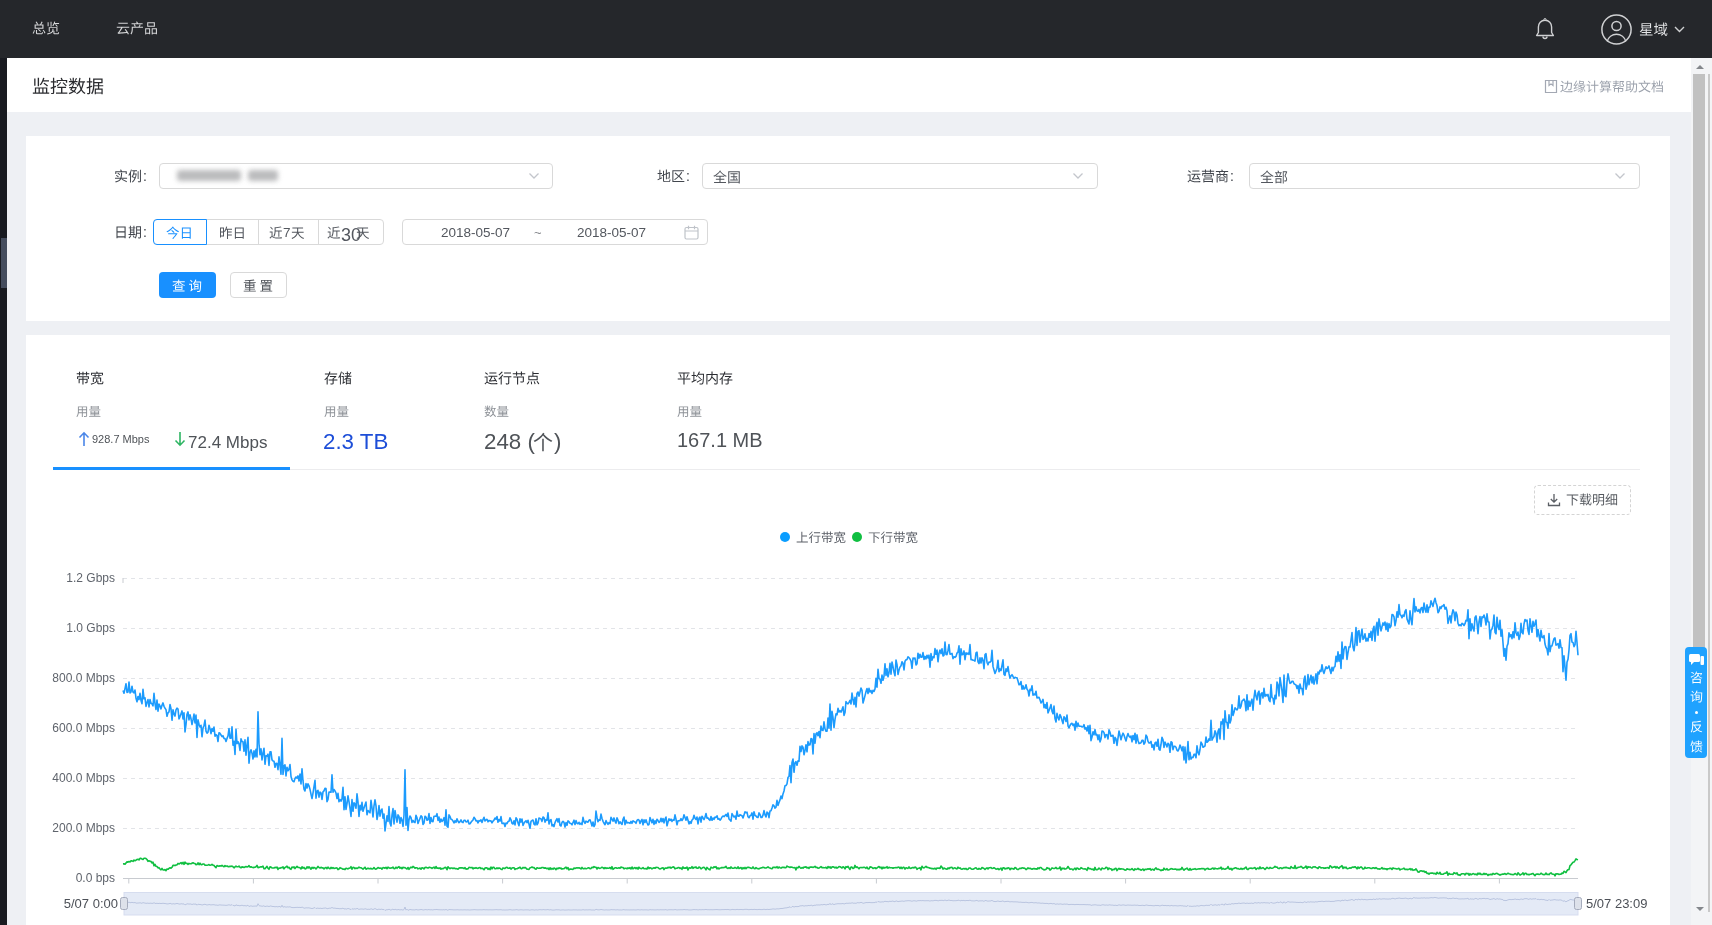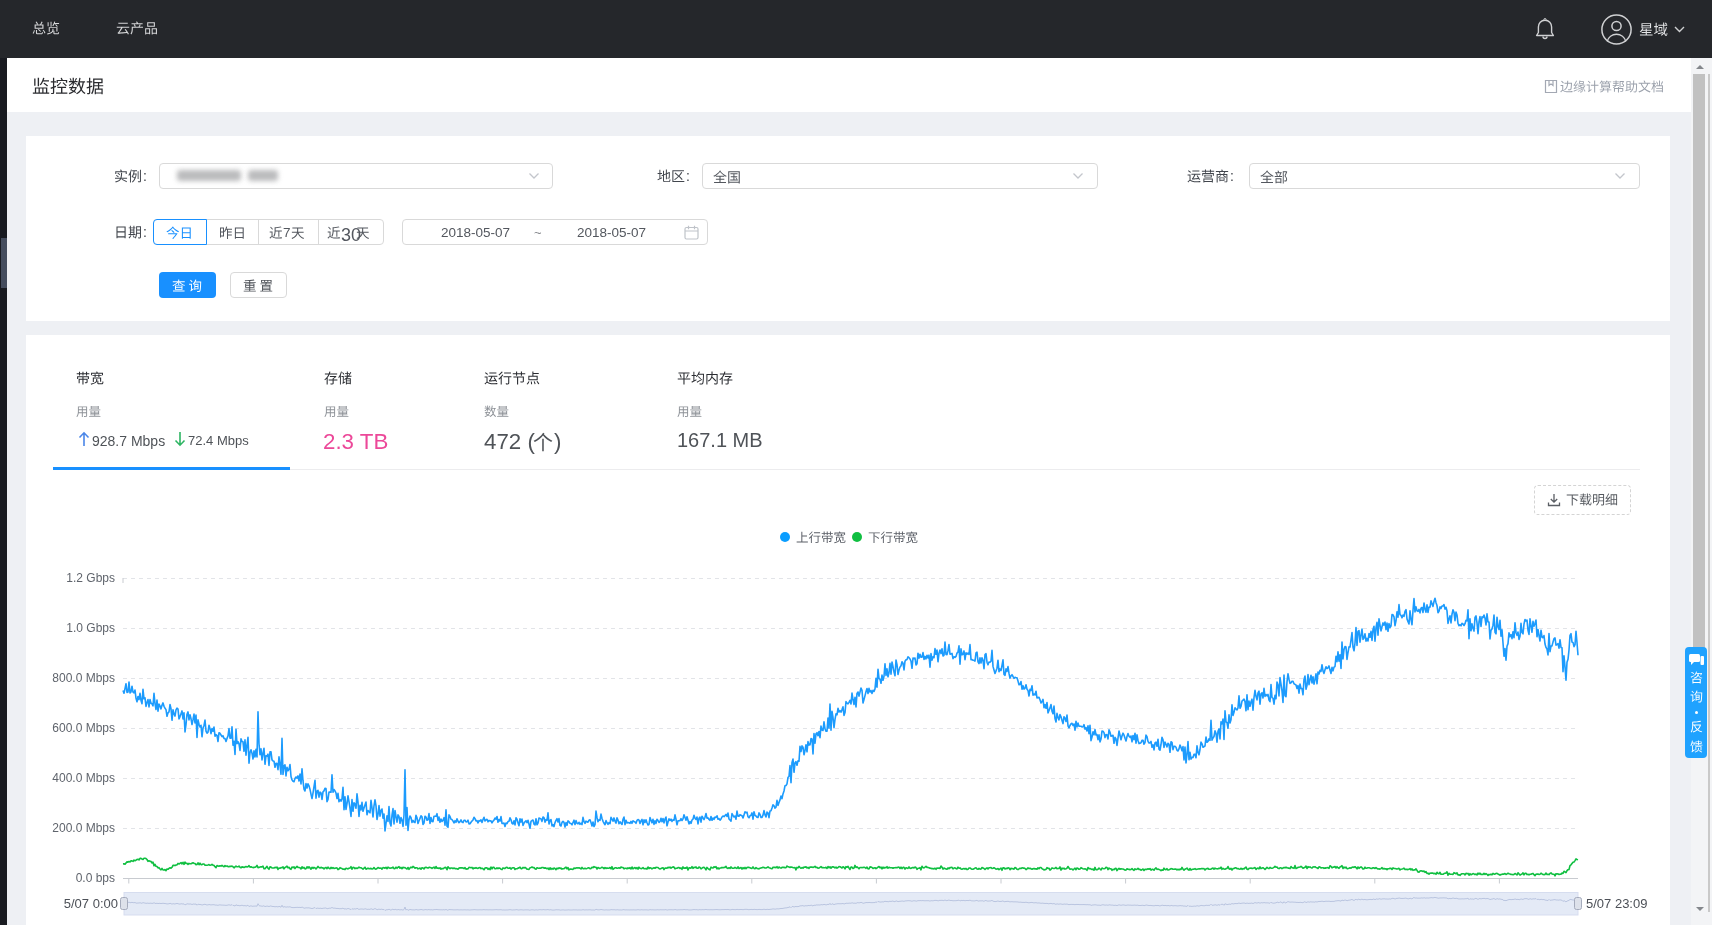--- a/index.html
+++ b/index.html
@@ -296,27 +296,27 @@
   </svg>
 <svg style="position:absolute;left:677px;top:405px;overflow:visible" width="27" height="16" fill="#8d9197">
     <g transform="translate(0,11.00) scale(0.01250,-0.01250)">
       <use href="#u7528" x="0.0"></use>
       <use href="#u91cf" x="1000.0"></use>
     </g>
   </svg>
 <svg class="abs" style="left:78px;top:431px" width="12" height="16" viewBox="0 0 12 16">
 <path d="M6 15 V2 M1.5 6.5 L6 1.8 L10.5 6.5" fill="none" stroke="#4a86e8" stroke-width="1.6"></path>
   </svg>
-<div class="abs" style="left:92px;top:432.5px;font-size:14px;color:#4f5358">928.7 Mbps</div>
+<div class="abs" style="left:92px;top:432.5px;font-size:11px;color:#4f5358">928.7 Mbps</div>
 <svg class="abs" style="left:174px;top:431px" width="12" height="16" viewBox="0 0 12 16">
 <path d="M6 1 V14 M1.5 9.5 L6 14.2 L10.5 9.5" fill="none" stroke="#2eb563" stroke-width="1.6"></path>
   </svg>
-<div class="abs" style="left:188px;top:432.5px;font-size:13px;color:#4f5358">72.4 Mbps</div>
-<div class="abs" style="left:323px;top:429px;font-size:22.3px;color:#ec4899">2.3 TB</div>
-<div class="abs" style="left:484px;top:429px;font-size:22.3px;color:#4f5358">472 (</div>
+<div class="abs" style="left:188px;top:432.5px;font-size:17px;color:#4f5358">72.4 Mbps</div>
+<div class="abs" style="left:323px;top:429px;font-size:22.3px;color:#1d4ed8">2.3 TB</div>
+<div class="abs" style="left:484px;top:429px;font-size:22.3px;color:#4f5358">248 (</div>
 <svg style="position:absolute;left:533px;top:432px;overflow:visible" width="22" height="26" fill="#4f5358">
     <g transform="translate(0,17.60) scale(0.02000,-0.02000)">
       <use href="#u4e2a" x="0.0"></use>
     </g>
   </svg>
 <div class="abs" style="left:554px;top:429px;font-size:22.3px;color:#4f5358">)</div>
 <div class="abs" style="left:677px;top:429px;font-size:20px;color:#4f5358">167.1 MB</div>
 <div class="abs" style="left:53px;top:469px;width:1587px;height:1px;background:#ececee"></div>
 <div class="abs" style="left:53px;top:467px;width:237px;height:3px;background:#1890ff"></div>
 <div class="abs" style="left:1534px;top:485px;width:97px;height:30px;border:1px dashed #d4d4d4;border-radius:4px"></div>

